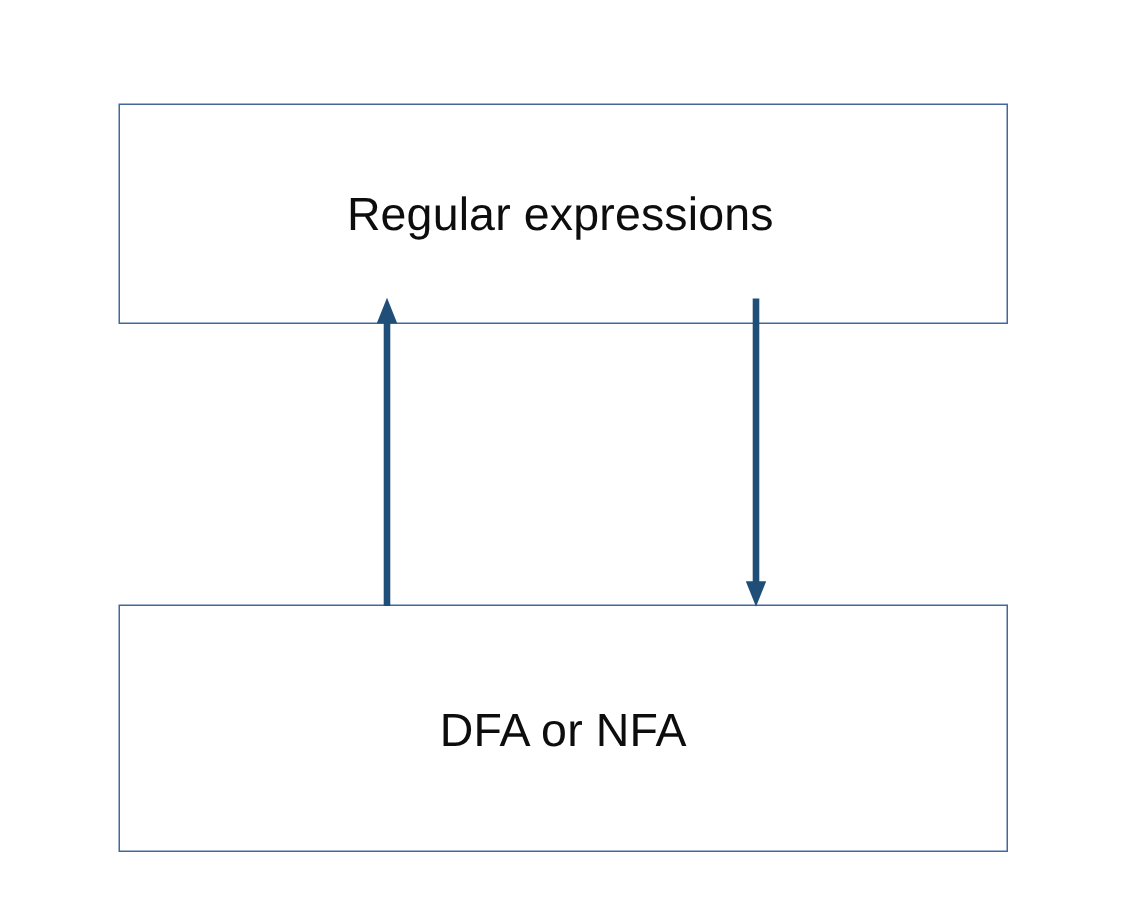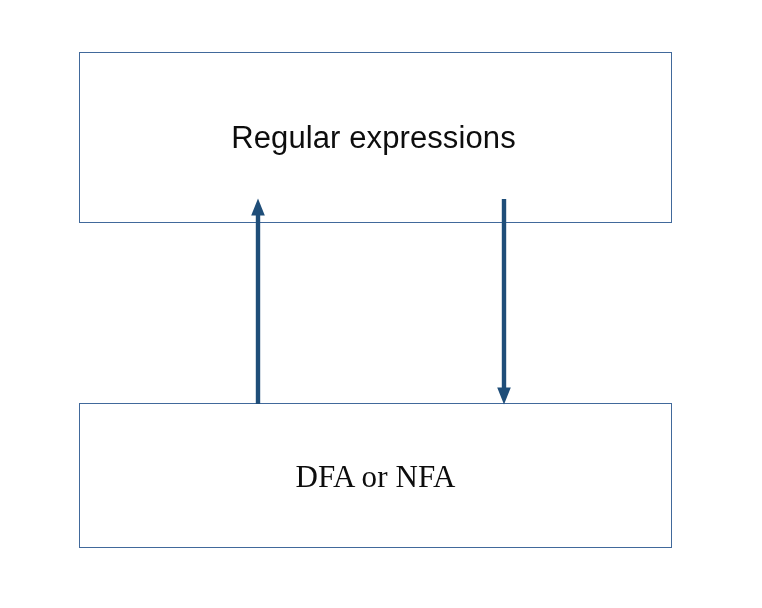--- a/index.html
+++ b/index.html
@@ -22,30 +22,29 @@
     position: absolute;
     box-sizing: border-box;
     background: #ffffff;
     border: 1.6px solid #41699B;
     display: flex;
     align-items: center;
     justify-content: center;
   }
   #box-regular-expressions {
     left: 79px;
-    top: 52px;
+    top: 69px;
     width: 593px;
-    height: 171px;
+    height: 147px;
   }
   #box-dfa-or-nfa {
     left: 79px;
     top: 403px;
     width: 593px;
-    height: 145px;
-    font-family: Liberation Serif, serif;
+    height: 165px;
   }
   .node-label {
     color: #0d0d0d;
     font-size: 31px;
     line-height: 1.15;
     font-weight: 400;
     letter-spacing: 0.1px;
     white-space: nowrap;
     text-align: center;
     user-select: none;

